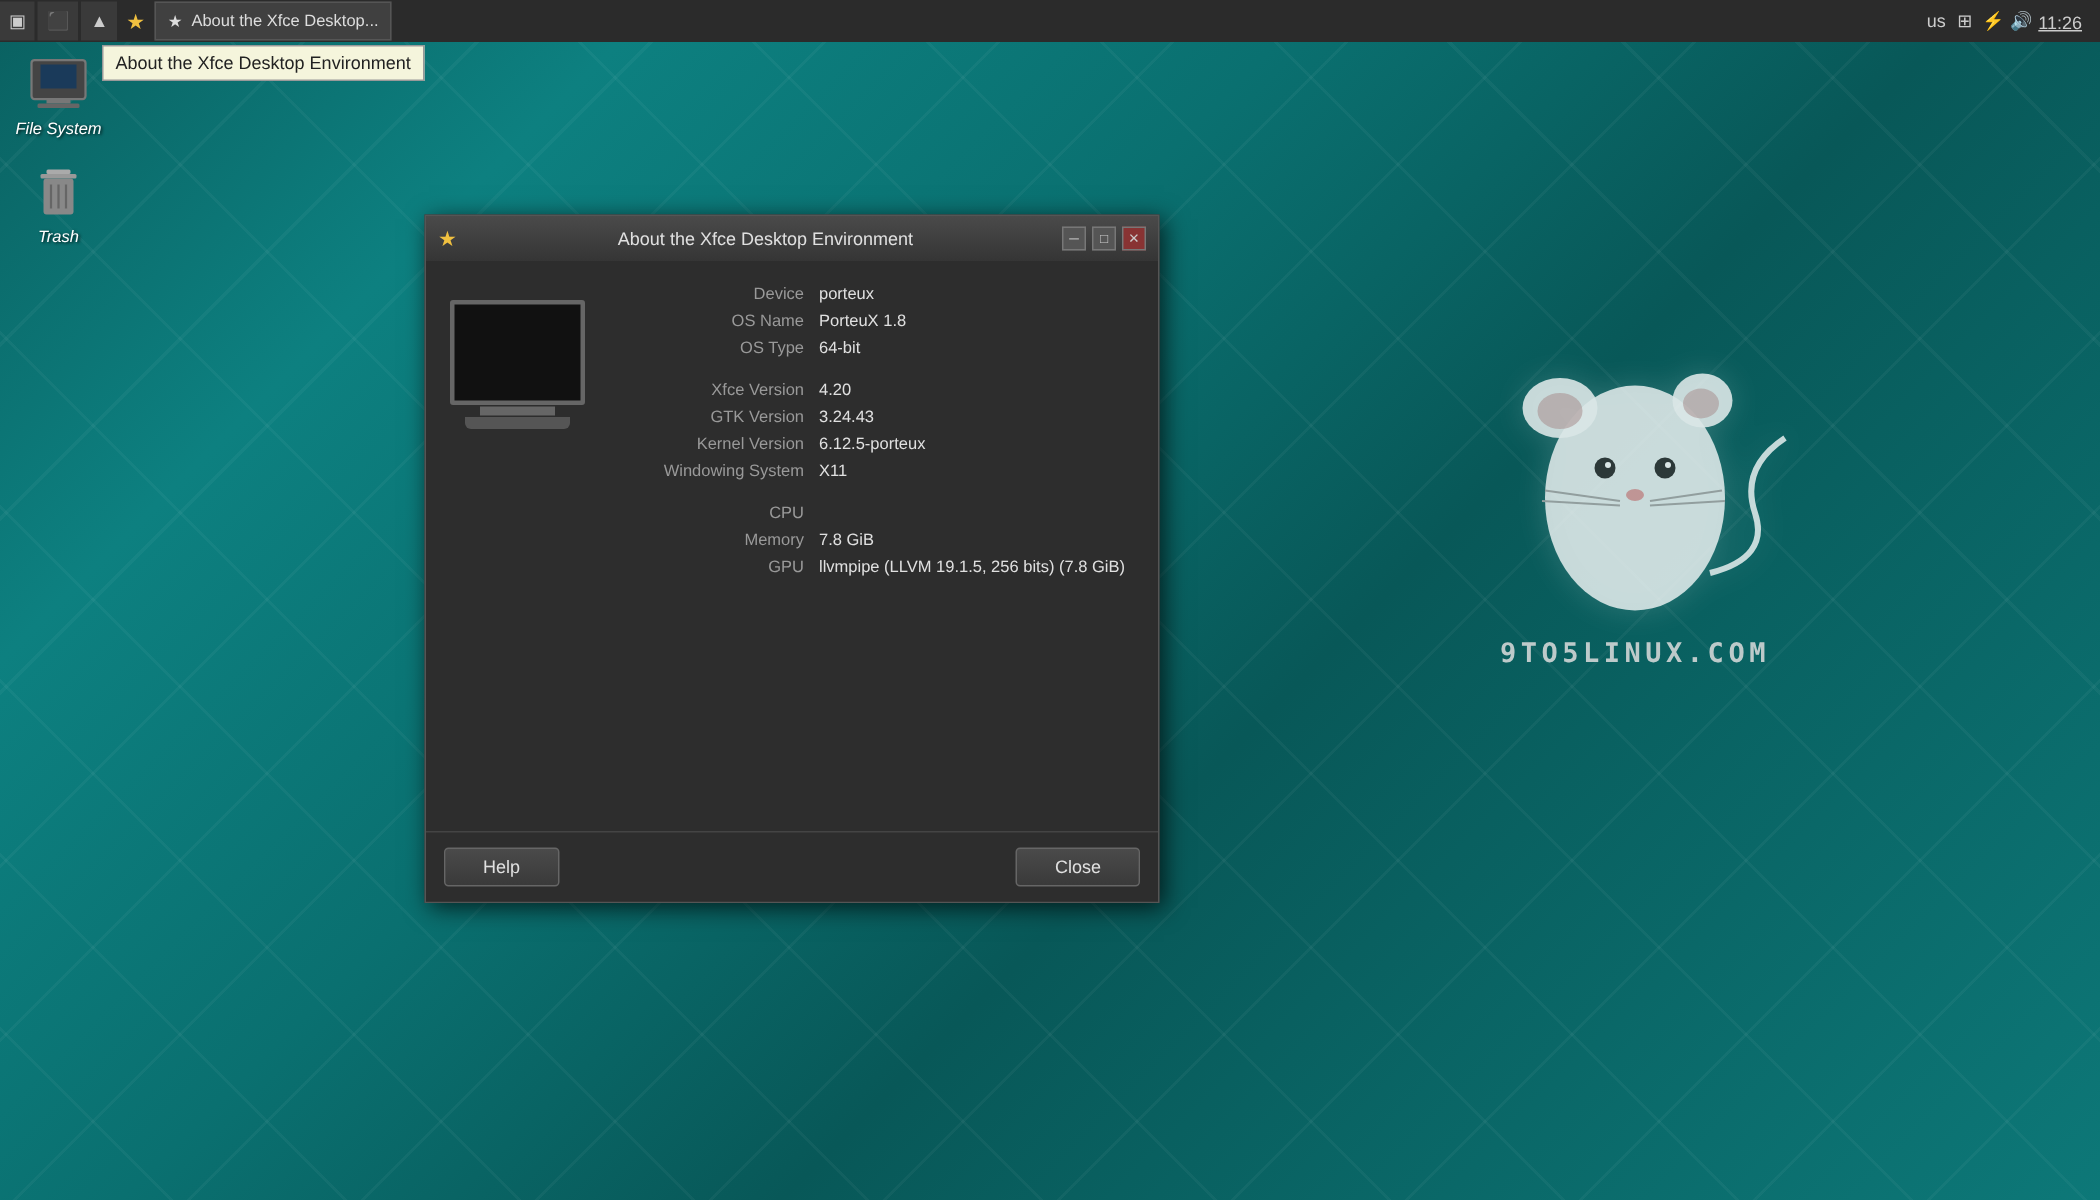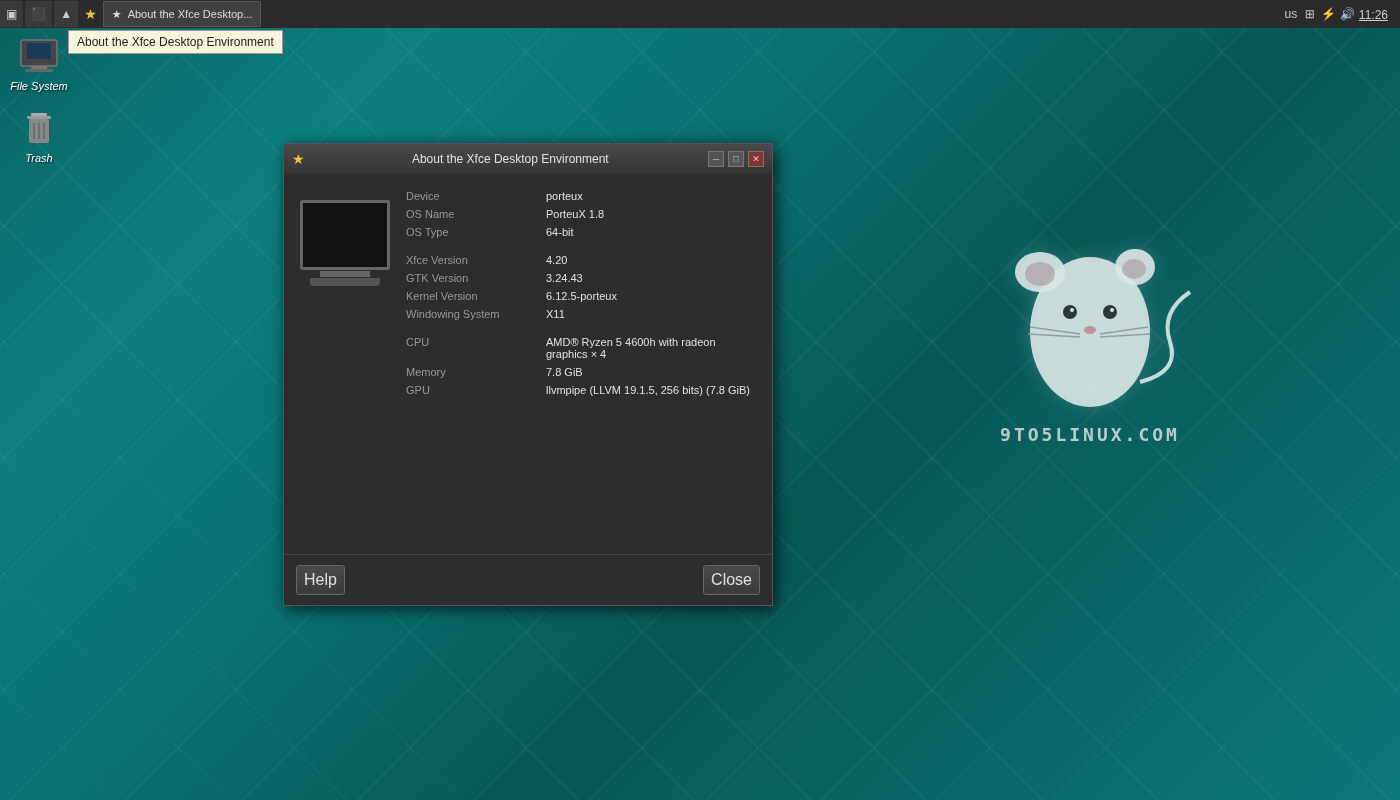--- a/index.html
+++ b/index.html
@@ -258,21 +258,21 @@
 
     .info-row {
       display: flex;
       margin-bottom: 6px;
       align-items: baseline;
     }
 
     .info-label {
       color: #999;
       font-size: 11px;
-      text-align: left;
+      text-align: right;
       width: 140px;
       flex-shrink: 0;
       padding-right: 10px;
     }
 
     .info-value {
       color: #e0e0e0;
       font-size: 11px;
     }
 
@@ -284,26 +284,26 @@
     .dialog-footer {
       padding: 10px 12px;
       background: #2d2d2d;
       border-top: 1px solid #444;
       display: flex;
       justify-content: space-between;
       align-items: center;
     }
 
     .dialog-btn {
-      padding: 5px 7px;
+      padding: 5px 25px;
       background: linear-gradient(to bottom, #4a4a4a, #3a3a3a);
       border: 1px solid #666;
       border-radius: 3px;
       color: #e0e0e0;
-      font-size: 16px;
+      font-size: 12px;
       cursor: pointer;
     }
 
     
     .xfce-logo {
       position: absolute;
       right: 200px;
       top: 212px;
       opacity: 0.85;
     }
@@ -468,21 +468,20 @@
         </div>
         <div class="info-row">
           <span class="info-label">Windowing System</span>
           <span class="info-value">X11</span>
         </div>
 
         <div class="info-spacer"></div>
 
         <div class="info-row">
           <span class="info-label">CPU</span>
-          <span class="info-value">AMD® Ryzen 5 4600h with radeon graphics × 4</span>
         </div>
         <div class="info-row">
           <span class="info-label">Memory</span>
           <span class="info-value">7.8 GiB</span>
         </div>
         <div class="info-row">
           <span class="info-label">GPU</span>
           <span class="info-value">llvmpipe (LLVM 19.1.5, 256 bits) (7.8 GiB)</span>
         </div>
       </div>

